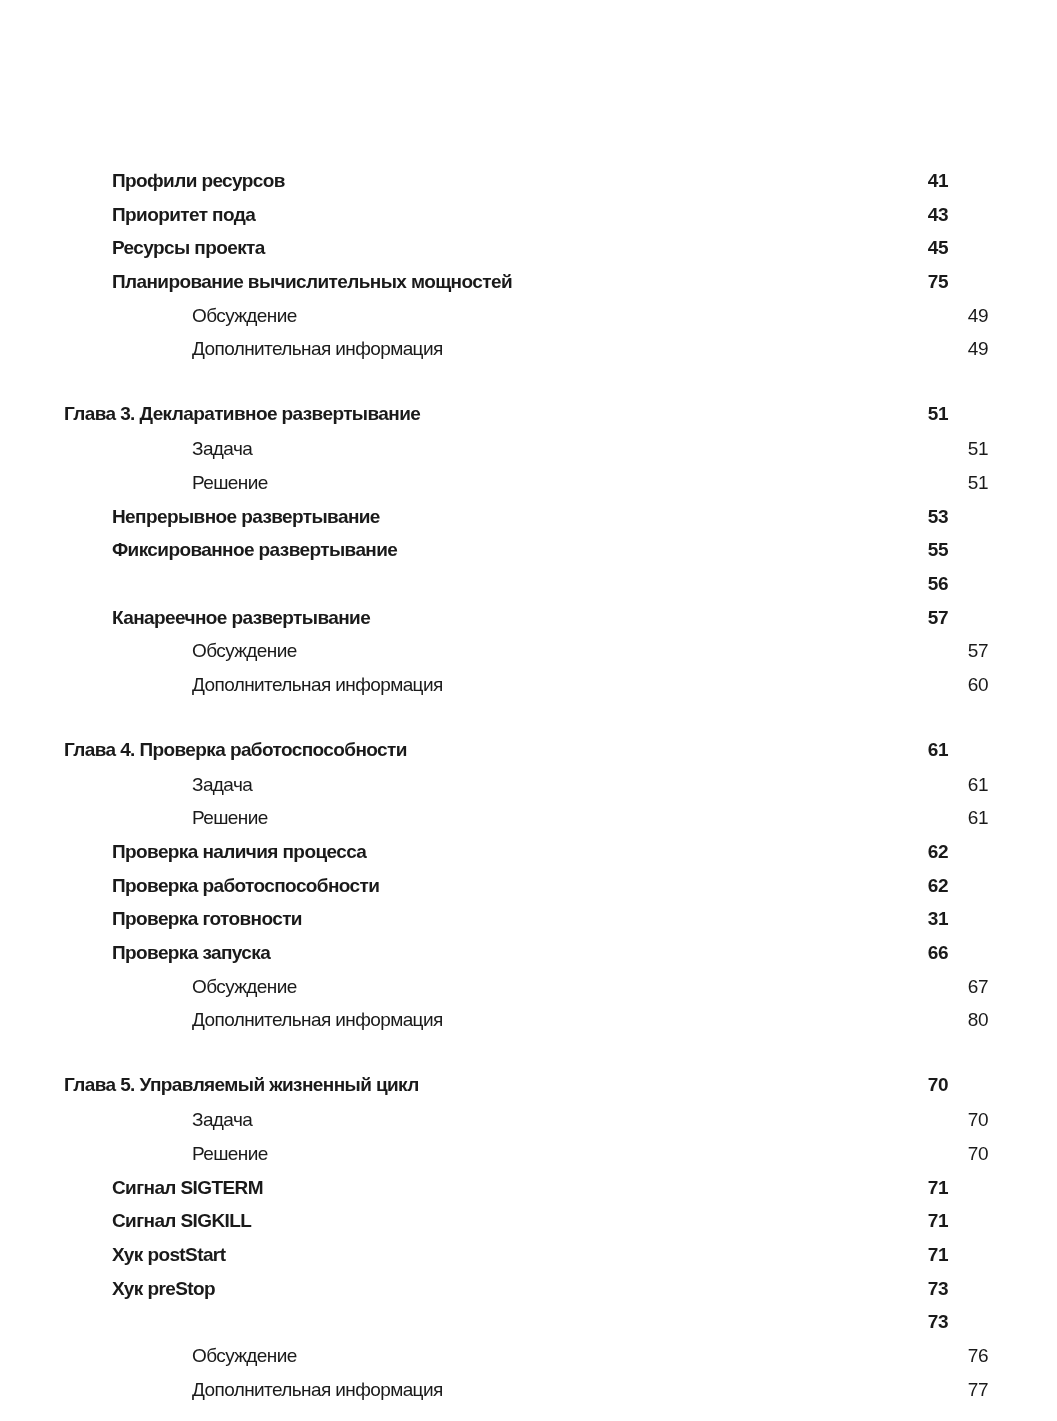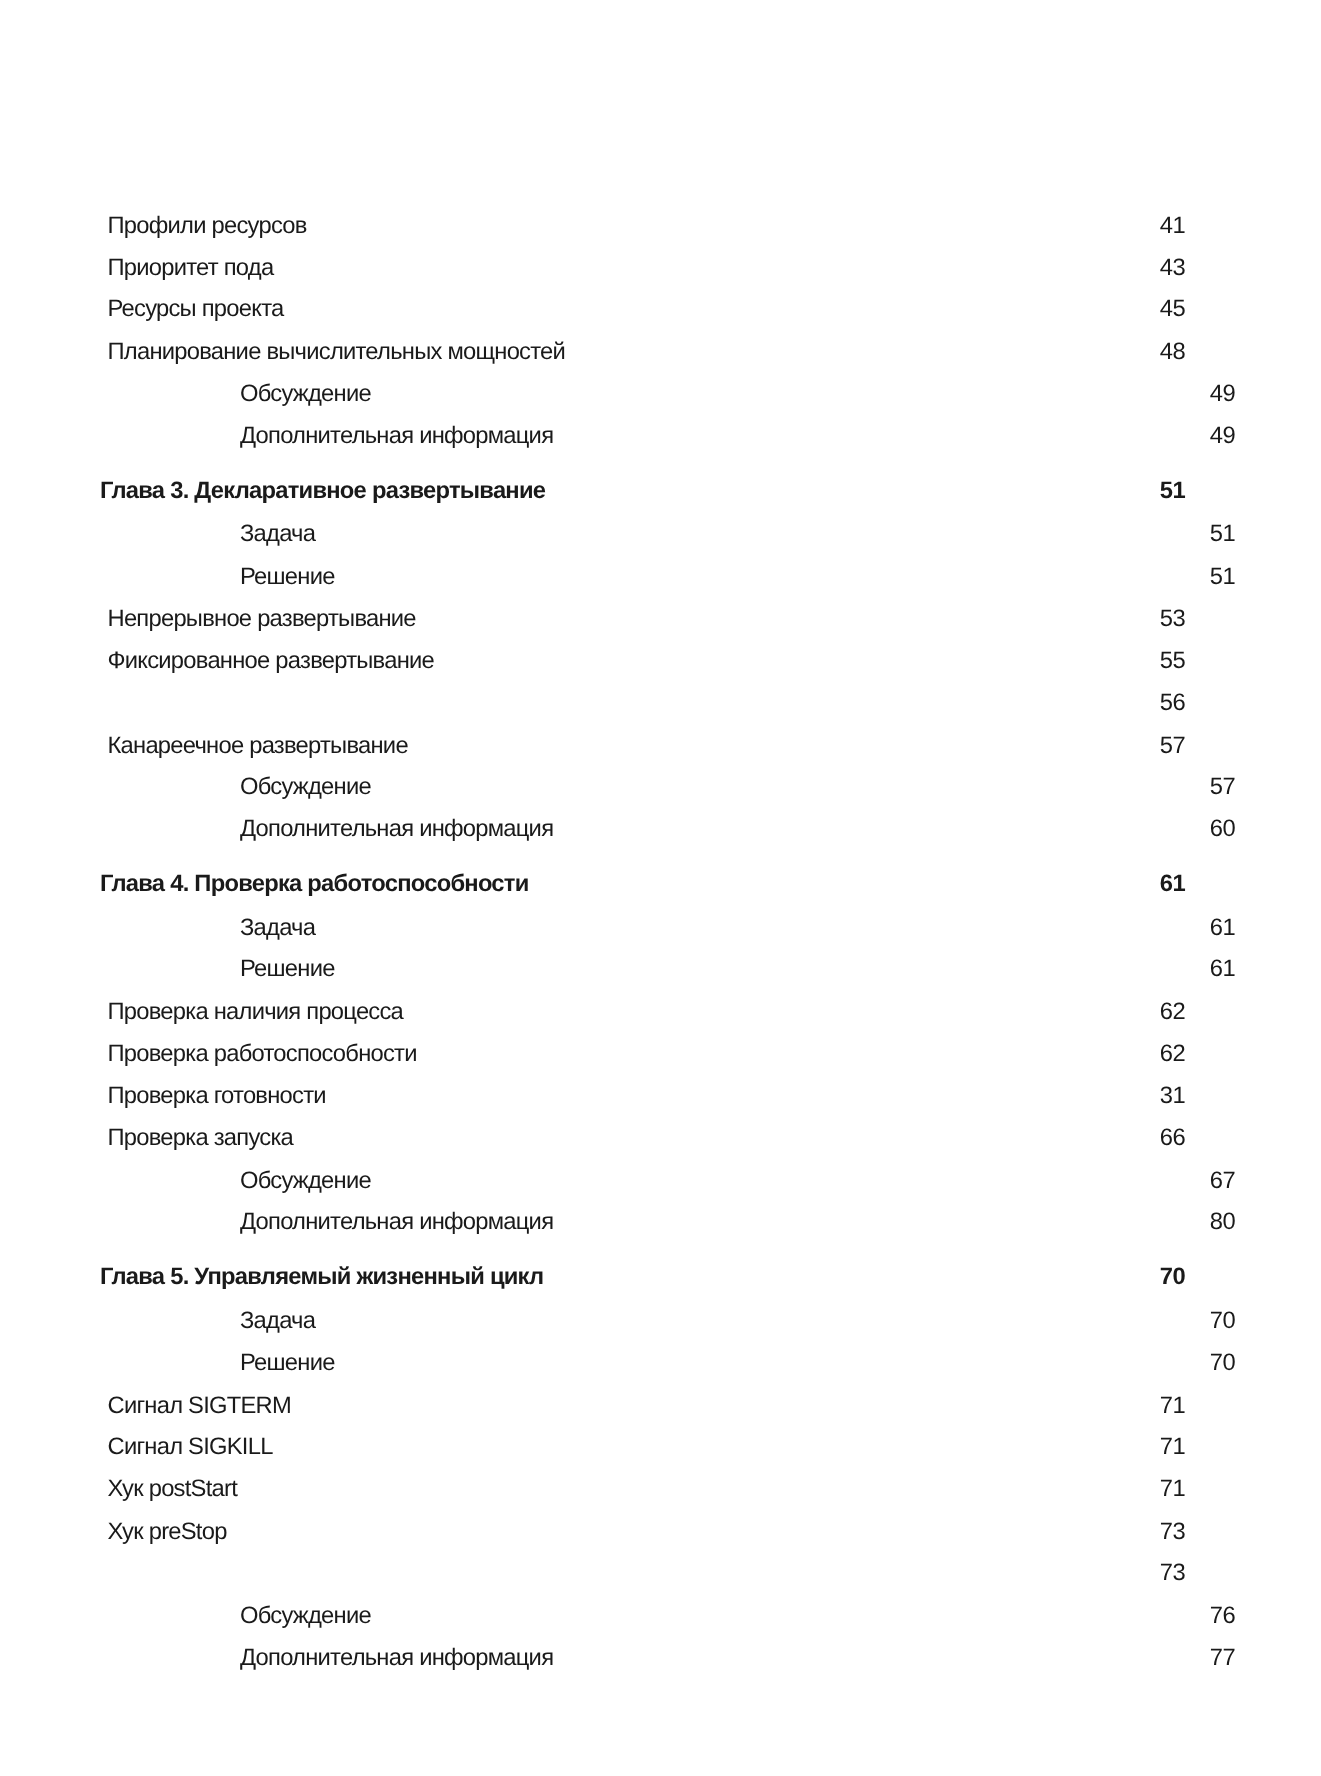--- a/index.html
+++ b/index.html
@@ -2,23 +2,23 @@
 <html><head>
 <meta charset="utf-8">
 <style>
   html, body { margin: 0; padding: 0; background: #ffffff; }
   body { width: 1057px; height: 1421px; position: relative; overflow: hidden;
          font-family: "Liberation Sans", sans-serif; color: #1a1a1a; }
   .toc { position: absolute; left: 0; top: 164px; width: 1057px; }
   .entry { position: relative; display: flex; align-items: baseline;
            height: 33.7px; line-height: 33.7px; font-size: 19px;
            right: 0; width: 948px; box-sizing: border-box; }
-  .entry.lvl0 { padding-left: 80px; font-weight: bold; margin-top: 8px; height: 37px; line-height: 37px; }
+  .entry.lvl0 { padding-left: 64px; font-weight: bold; margin-top: 29px; height: 37px; line-height: 37px; }
   .entry.lvl1 { padding-left: 152px; margin-left: 40px; }
-  .entry.lvl2 { padding-left: 86px; }
+  .entry.lvl2 { padding-left: 112px; font-weight: bold; }
   .entry .title { white-space: nowrap; letter-spacing: -0.6px; }
   .entry .leader { flex: 1; margin: 0 2px; overflow: hidden; white-space: nowrap;
                    height: 1em; position: relative; top: 0; }
   .entry .leader::before { content: "................................................................................................................................................................................................................................................................................................................"; 
                    letter-spacing: 1px; font-size: 11px; font-weight: normal; color: #333; }
   .entry.lvl0 .leader::before { font-weight: bold; font-size: 12px; color: #111; }
   .entry .page { white-space: nowrap; text-align: center; letter-spacing: -0.5px; }
 </style>
 </head>
 <body>
@@ -35,21 +35,21 @@
     <span class="page">43</span>
   </div>
     <div class="entry lvl2">
     <span class="title">Ресурсы проекта</span>
     <span class="leader"></span>
     <span class="page">45</span>
   </div>
     <div class="entry lvl2">
     <span class="title">Планирование вычислительных мощностей</span>
     <span class="leader"></span>
-    <span class="page">48</span>
+    <span class="page">75</span>
   </div>
     <div class="entry lvl1">
     <span class="title">Обсуждение</span>
     <span class="leader"></span>
     <span class="page">49</span>
   </div>
     <div class="entry lvl1">
     <span class="title">Дополнительная информация</span>
     <span class="leader"></span>
     <span class="page">49</span>

